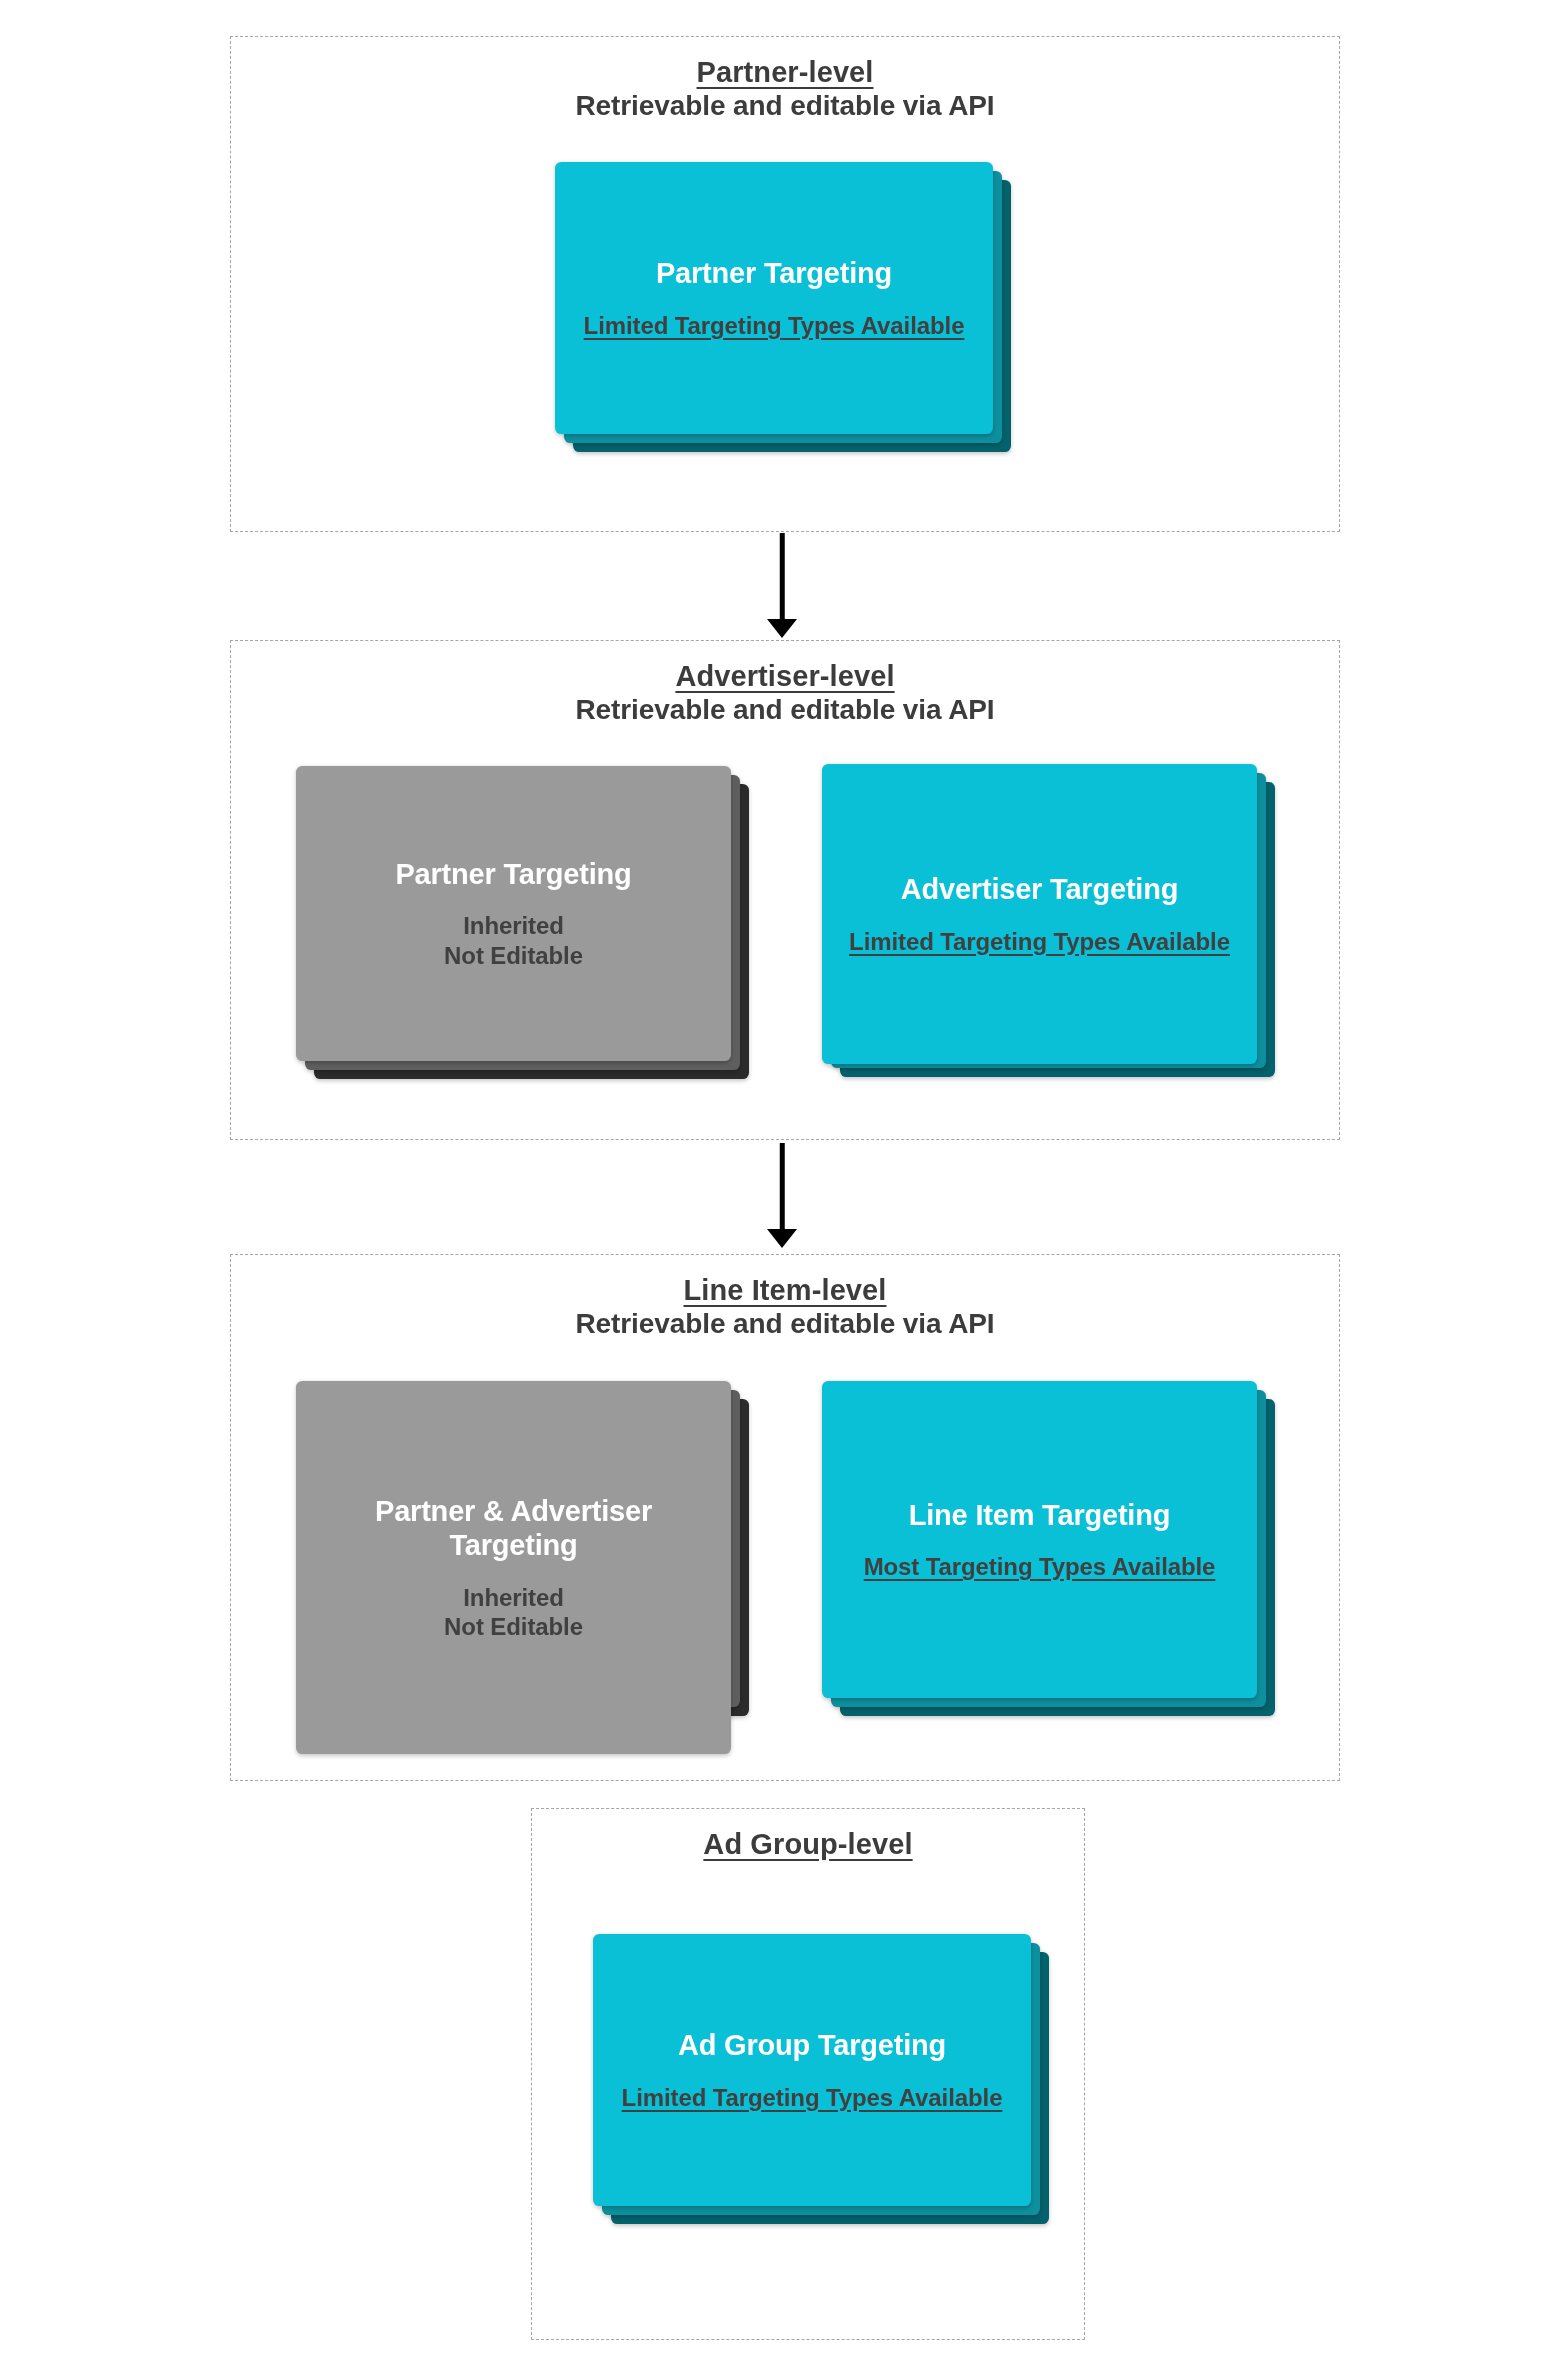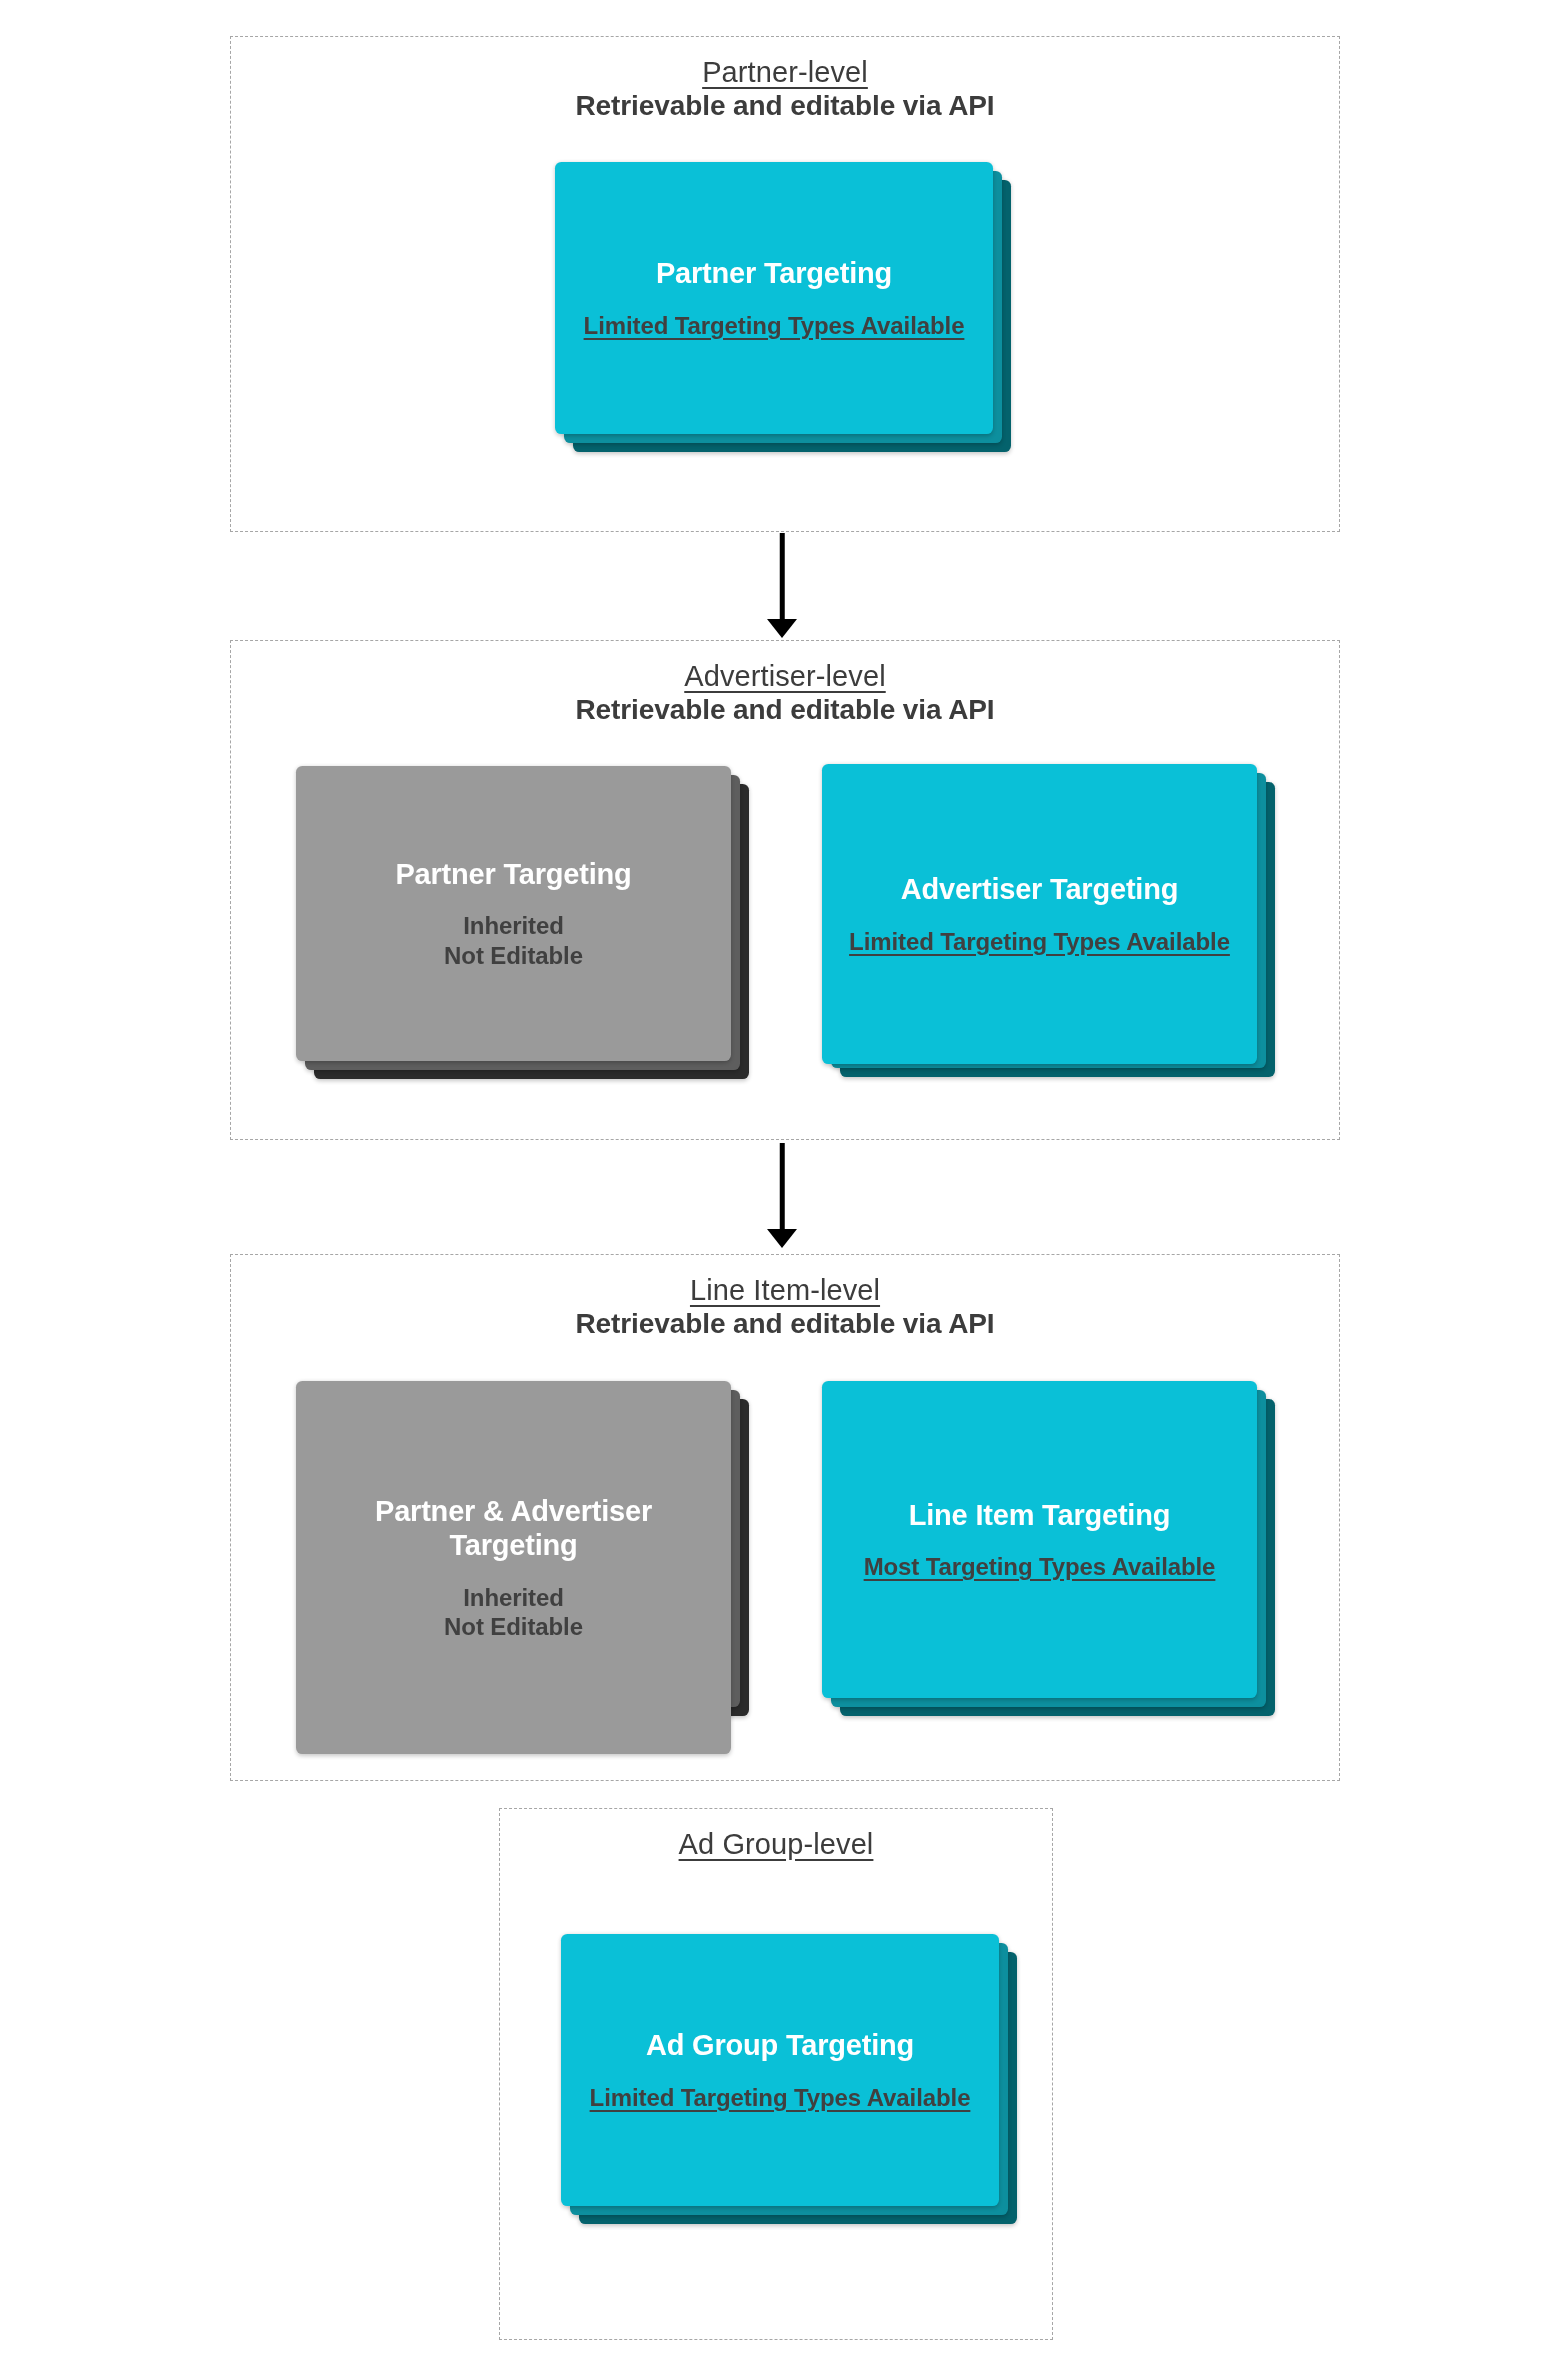--- a/index.html
+++ b/index.html
@@ -35,21 +35,21 @@
     position: absolute;
     left: 0;
     right: 0;
     text-align: center;
     pointer-events: none;
   }
 
   .level-title {
     display: inline-block;
     font-size: 29px;
-    font-weight: 400;
+    font-weight: 700;
     color: #3c3c3c;
     text-decoration: underline;
     text-underline-offset: 4.5px;
     line-height: 1.18;
     letter-spacing: 0.1px;
   }
 
   .level-sub {
     display: block;
     font-size: 28px;
@@ -227,21 +227,21 @@
     <div class="stack teal" style="left:591px; top:126px; width:447px; height:339px;">
       <div class="layer back" style="width:435px; height:317px;"></div>
       <div class="layer mid" style="width:435px; height:317px;"></div>
       <div class="layer front" style="width:435px; height:317px;">
         <div class="card-title">Line Item Targeting</div>
         <div class="card-note link">Most Targeting Types Available</div>
       </div>
     </div>
   </div>
 
-  <div class="panel" style="left:499px; top:1808px; width:554px; height:532px;">
+  <div class="panel" style="left:531px; top:1808px; width:554px; height:532px;">
     <div class="panel-head" style="top:18px;">
       <span class="level-title">Ad Group-level</span>
     </div>
 
     <div class="stack teal" style="left:45px; top:125px; width:438px; height:290px;margin-left:16px;">
       <div class="layer back" style="width:438px; height:272px;"></div>
       <div class="layer mid" style="width:438px; height:272px;"></div>
       <div class="layer front" style="width:438px; height:272px;">
         <div class="card-title">Ad Group Targeting</div>
         <div class="card-note link">Limited Targeting Types Available</div>

